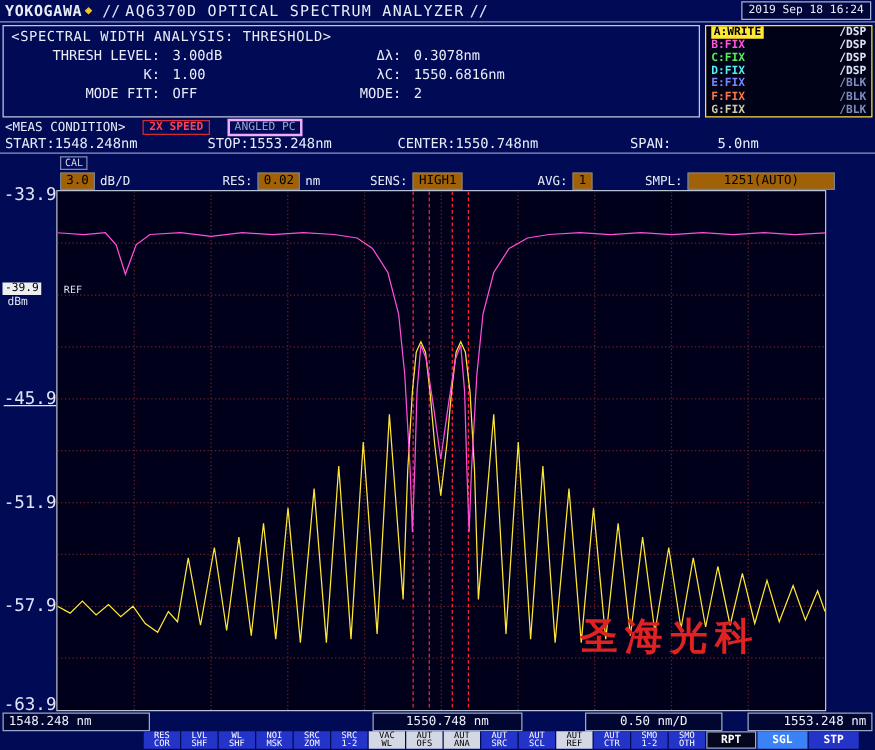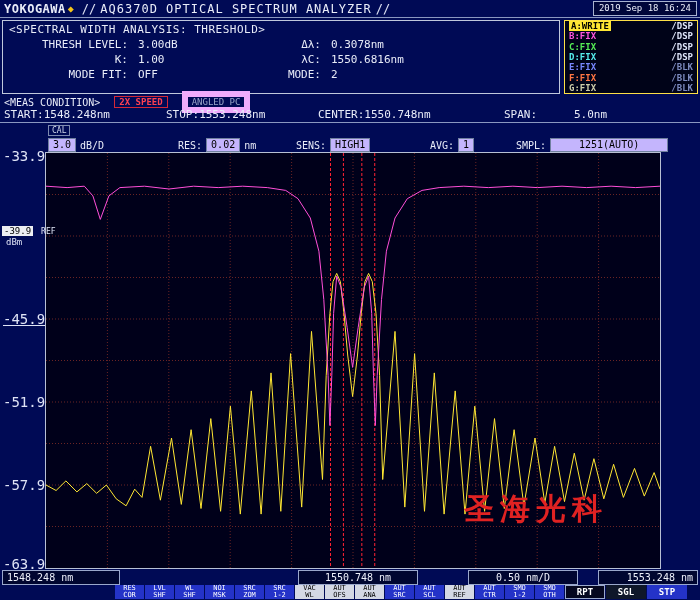--- a/index.html
+++ b/index.html
@@ -24,59 +24,59 @@
   .an-l2{width:78px;text-align:right;white-space:pre}
   .an-v2{padding-left:10px;white-space:pre}
   
   .trace-panel{position:absolute;left:564px;top:20px;width:134px;height:74px;border:1px solid #fde047;
                background:#000318;display:flex;flex-direction:column}
   .tp-row{flex:1;display:flex;justify-content:space-between;align-items:center;padding:0 4px;font-size:9px;font-weight:bold}
   
   .measbar{position:absolute;left:0;top:95px;width:700px;height:28px;border-bottom:1px solid #8a97c0}
   .meas-line1{position:absolute;left:4px;top:1px;height:12px;display:flex;align-items:center;gap:14px;font-size:10px}
   .badge-speed{color:#ff4150;border:1px solid #d42837;padding:0 4px;font-size:9px;font-weight:bold}
-  .badge-apc{color:#9aa6c8;border:6px solid #f0abfc;padding:0 4px;font-size:9px}
+  .badge-apc{color:#9aa6c8;border:2px solid #f0abfc;padding:0 4px;font-size:9px}
   .meas-line2{position:absolute;left:4px;top:13px;height:14px;display:flex;font-size:11px;line-height:14px}
   .m-start{width:162px;white-space:pre}
   .m-stop{width:152px;white-space:pre}
   .m-center{width:186px;white-space:pre}
   .m-spanl{white-space:pre}
   .m-spanv{width:70px;text-align:right;white-space:pre}
   
   .cal-badge{position:absolute;left:48px;top:125px;font-size:8px;color:#cfd6ea;border:1px solid #7e8ab0;padding:0 3px}
   .settingsbar{position:absolute;left:0;top:137px;width:700px;height:16px;font-size:10px}
   .sgroup{position:absolute;top:0;display:flex;align-items:center;gap:4px;height:16px}
   .slabel{color:#e8ecf8;white-space:pre}
-  .sv{background:#c4b5fd;color:#000;border:1px solid #7080a0;height:14px;line-height:12px;padding:0 4px;white-space:pre}
+  .sv{background:#a16207;color:#000;border:1px solid #7080a0;height:14px;line-height:12px;padding:0 4px;white-space:pre}
   .sv.wide{min-width:118px;text-align:center}
   
   .plot{position:absolute;left:45px;top:152px;width:616px;height:417px;background:#00001a;border:1px solid #b8c0d4}
   .plot svg{width:100%;height:100%;display:block}
   .watermark{position:absolute;left:418px;top:336px;font-size:30px;font-weight:bold;color:#e02222;
              letter-spacing:6px;white-space:nowrap}
   
   .ycol{position:absolute;left:0;top:0;width:45px;height:600px}
   .ylab{position:absolute;left:3px;font-size:14px;color:#dfe4f6;white-space:pre}
   .ref-block{position:absolute;left:2px;width:62px;z-index:5;font-size:9px}
-  .ref-line1{display:flex;align-items:center;gap:8px}
+  .ref-line1{display:flex;align-items:center;gap:18px}
   .ref-box{background:#eceef2;color:#000;padding:0 2px;font-size:9px}
   .ref-tag{font-size:8px;color:#dfe4f6}
   .ref-unit{font-size:9px;color:#dfe4f6;padding-left:4px;margin-top:1px}
   
   .scalebar{position:absolute;left:0;top:570px;width:700px;height:15px;font-size:10px}
   .scale-box{position:absolute;height:15px;line-height:13px;border:1px solid #9aa8cc;padding:0 4px;
              color:#eef1fb;white-space:pre;background:#000630}
   
   .toolbar{position:absolute;left:115px;top:585px;height:30px;display:flex;gap:1px}
   .tb{width:29px;height:14px;border:none;padding:0;font-family:"DejaVu Sans Mono",monospace;
       font-size:7px;line-height:7px;text-align:center;color:#fff;cursor:pointer}
   .tb.blue{background:#2433c8}
   .tb.light{background:#d4d8e4;color:#000}
   .tb.dark{background:#05071f;border:1px solid #9aa8cc;line-height:12px}
-  .tb.green{background:#0f172a}
+  .tb.green{background:#3b82f6}
   .tb.wide{width:40px;font-size:9px;line-height:14px;font-weight:bold}
   .tb.dark.wide{line-height:12px}
 </style>
 </head>
 <body>
 
 <div class="screen">
 
   <div class="titlebar">
     <span class="brand">YOKOGAWA</span>

